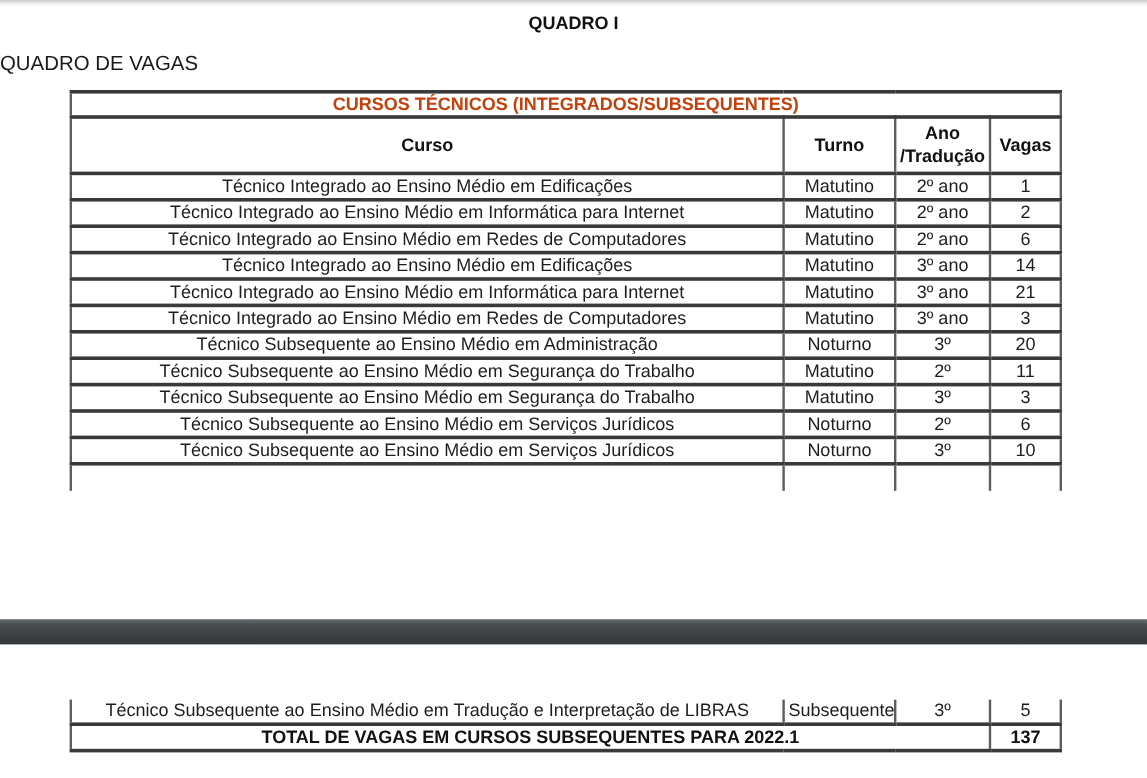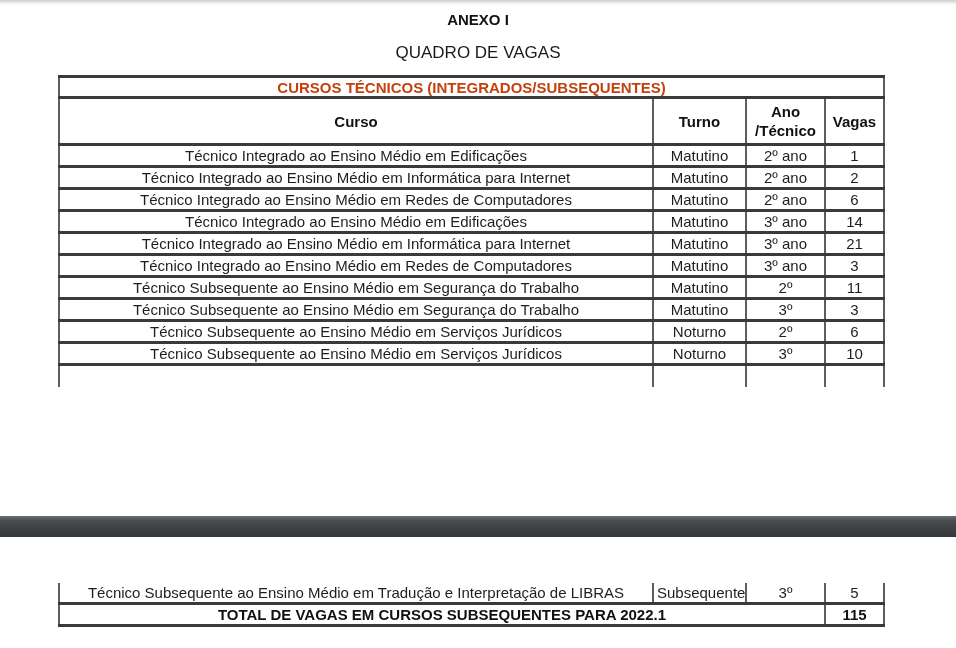--- a/index.html
+++ b/index.html
@@ -15,21 +15,21 @@
     position: absolute; top: 0; left: 0; width: 956px; height: 5px;
     background: linear-gradient(180deg, #c9cbcd 0%, #ededee 55%, #ffffff 100%);
   }
 
   .doc-title {
     position: absolute; top: 11px; left: 0; width: 956px;
     text-align: center; font-size: 15px; font-weight: bold; color: #111;
   }
   .doc-subtitle {
     position: absolute; top: 43px; left: 0; width: 956px;
-    text-align: center; font-size: 17px; color: #1a1a1a;
+    font-size: 17px; color: #1a1a1a;
   }
 
   table.vtable { border-collapse: collapse; table-layout: fixed; }
   .vtable th, .vtable td {
     border-left: 2px solid #5d5e60;
     border-right: 2px solid #5d5e60;
     border-top: 3px solid #3a3a3a;
     border-bottom: 3px solid #3a3a3a;
     text-align: center; vertical-align: middle;
     font-size: 15px; padding: 0 3px;
@@ -52,38 +52,38 @@
   .page-separator {
     position: absolute; left: 0; top: 516px; width: 956px; height: 21px;
     background: linear-gradient(180deg, #696e71 0%, #4a4e51 22%, #3e4245 55%, #33373a 100%);
   }
 </style>
 </head>
 <body>
 
 <div class="top-edge"></div>
 
-<div class="doc-title">ANEXO I</div>
+<div class="doc-title">QUADRO I</div>
 <div class="doc-subtitle">QUADRO DE VAGAS</div>
 
 <table class="vtable" id="main-table">
   <colgroup>
     <col style="width:594px">
       <col style="width:93px">
       <col style="width:79px">
       <col style="width:59px">
   </colgroup>
   <thead>
     <tr class="sec-header">
       <th colspan="4">CURSOS TÉCNICOS (INTEGRADOS/SUBSEQUENTES)</th>
     </tr>
     <tr class="col-header">
       <th>Curso</th>
       <th>Turno</th>
-      <th><span>Ano</span><br><span>/Técnico</span></th>
+      <th><span>Ano</span><br><span>/Tradução</span></th>
       <th>Vagas</th>
     </tr>
   </thead>
   <tbody>
 
       <tr>
         <td>Técnico Integrado ao Ensino Médio em Edificações</td>
         <td>Matutino</td>
         <td>2º ano</td>
         <td>1</td>
@@ -117,20 +117,26 @@
         <td>21</td>
       </tr>
 
       <tr>
         <td>Técnico Integrado ao Ensino Médio em Redes de Computadores</td>
         <td>Matutino</td>
         <td>3º ano</td>
         <td>3</td>
       </tr>
 
+      <tr>
+        <td>Técnico Subsequente ao Ensino Médio em Administração</td>
+        <td>Noturno</td>
+        <td>3º</td>
+        <td>20</td>
+      </tr>
 
 
       <tr>
         <td>Técnico Subsequente ao Ensino Médio em Segurança do Trabalho</td>
         <td>Matutino</td>
         <td>2º</td>
         <td>11</td>
       </tr>
 
       <tr>
@@ -178,16 +184,16 @@
       <tr>
         <td>Técnico Subsequente ao Ensino Médio em Tradução e Interpretação de LIBRAS</td>
         <td>Subsequente</td>
         <td>3º</td>
         <td>5</td>
       </tr>
     </tbody>
   <tbody>
     <tr class="total-row">
       <th colspan="3">TOTAL DE VAGAS EM CURSOS SUBSEQUENTES PARA 2022.1</th>
-      <td>115</td>
+      <td>137</td>
     </tr>
   </tbody>
 </table>
 
 </body></html>

